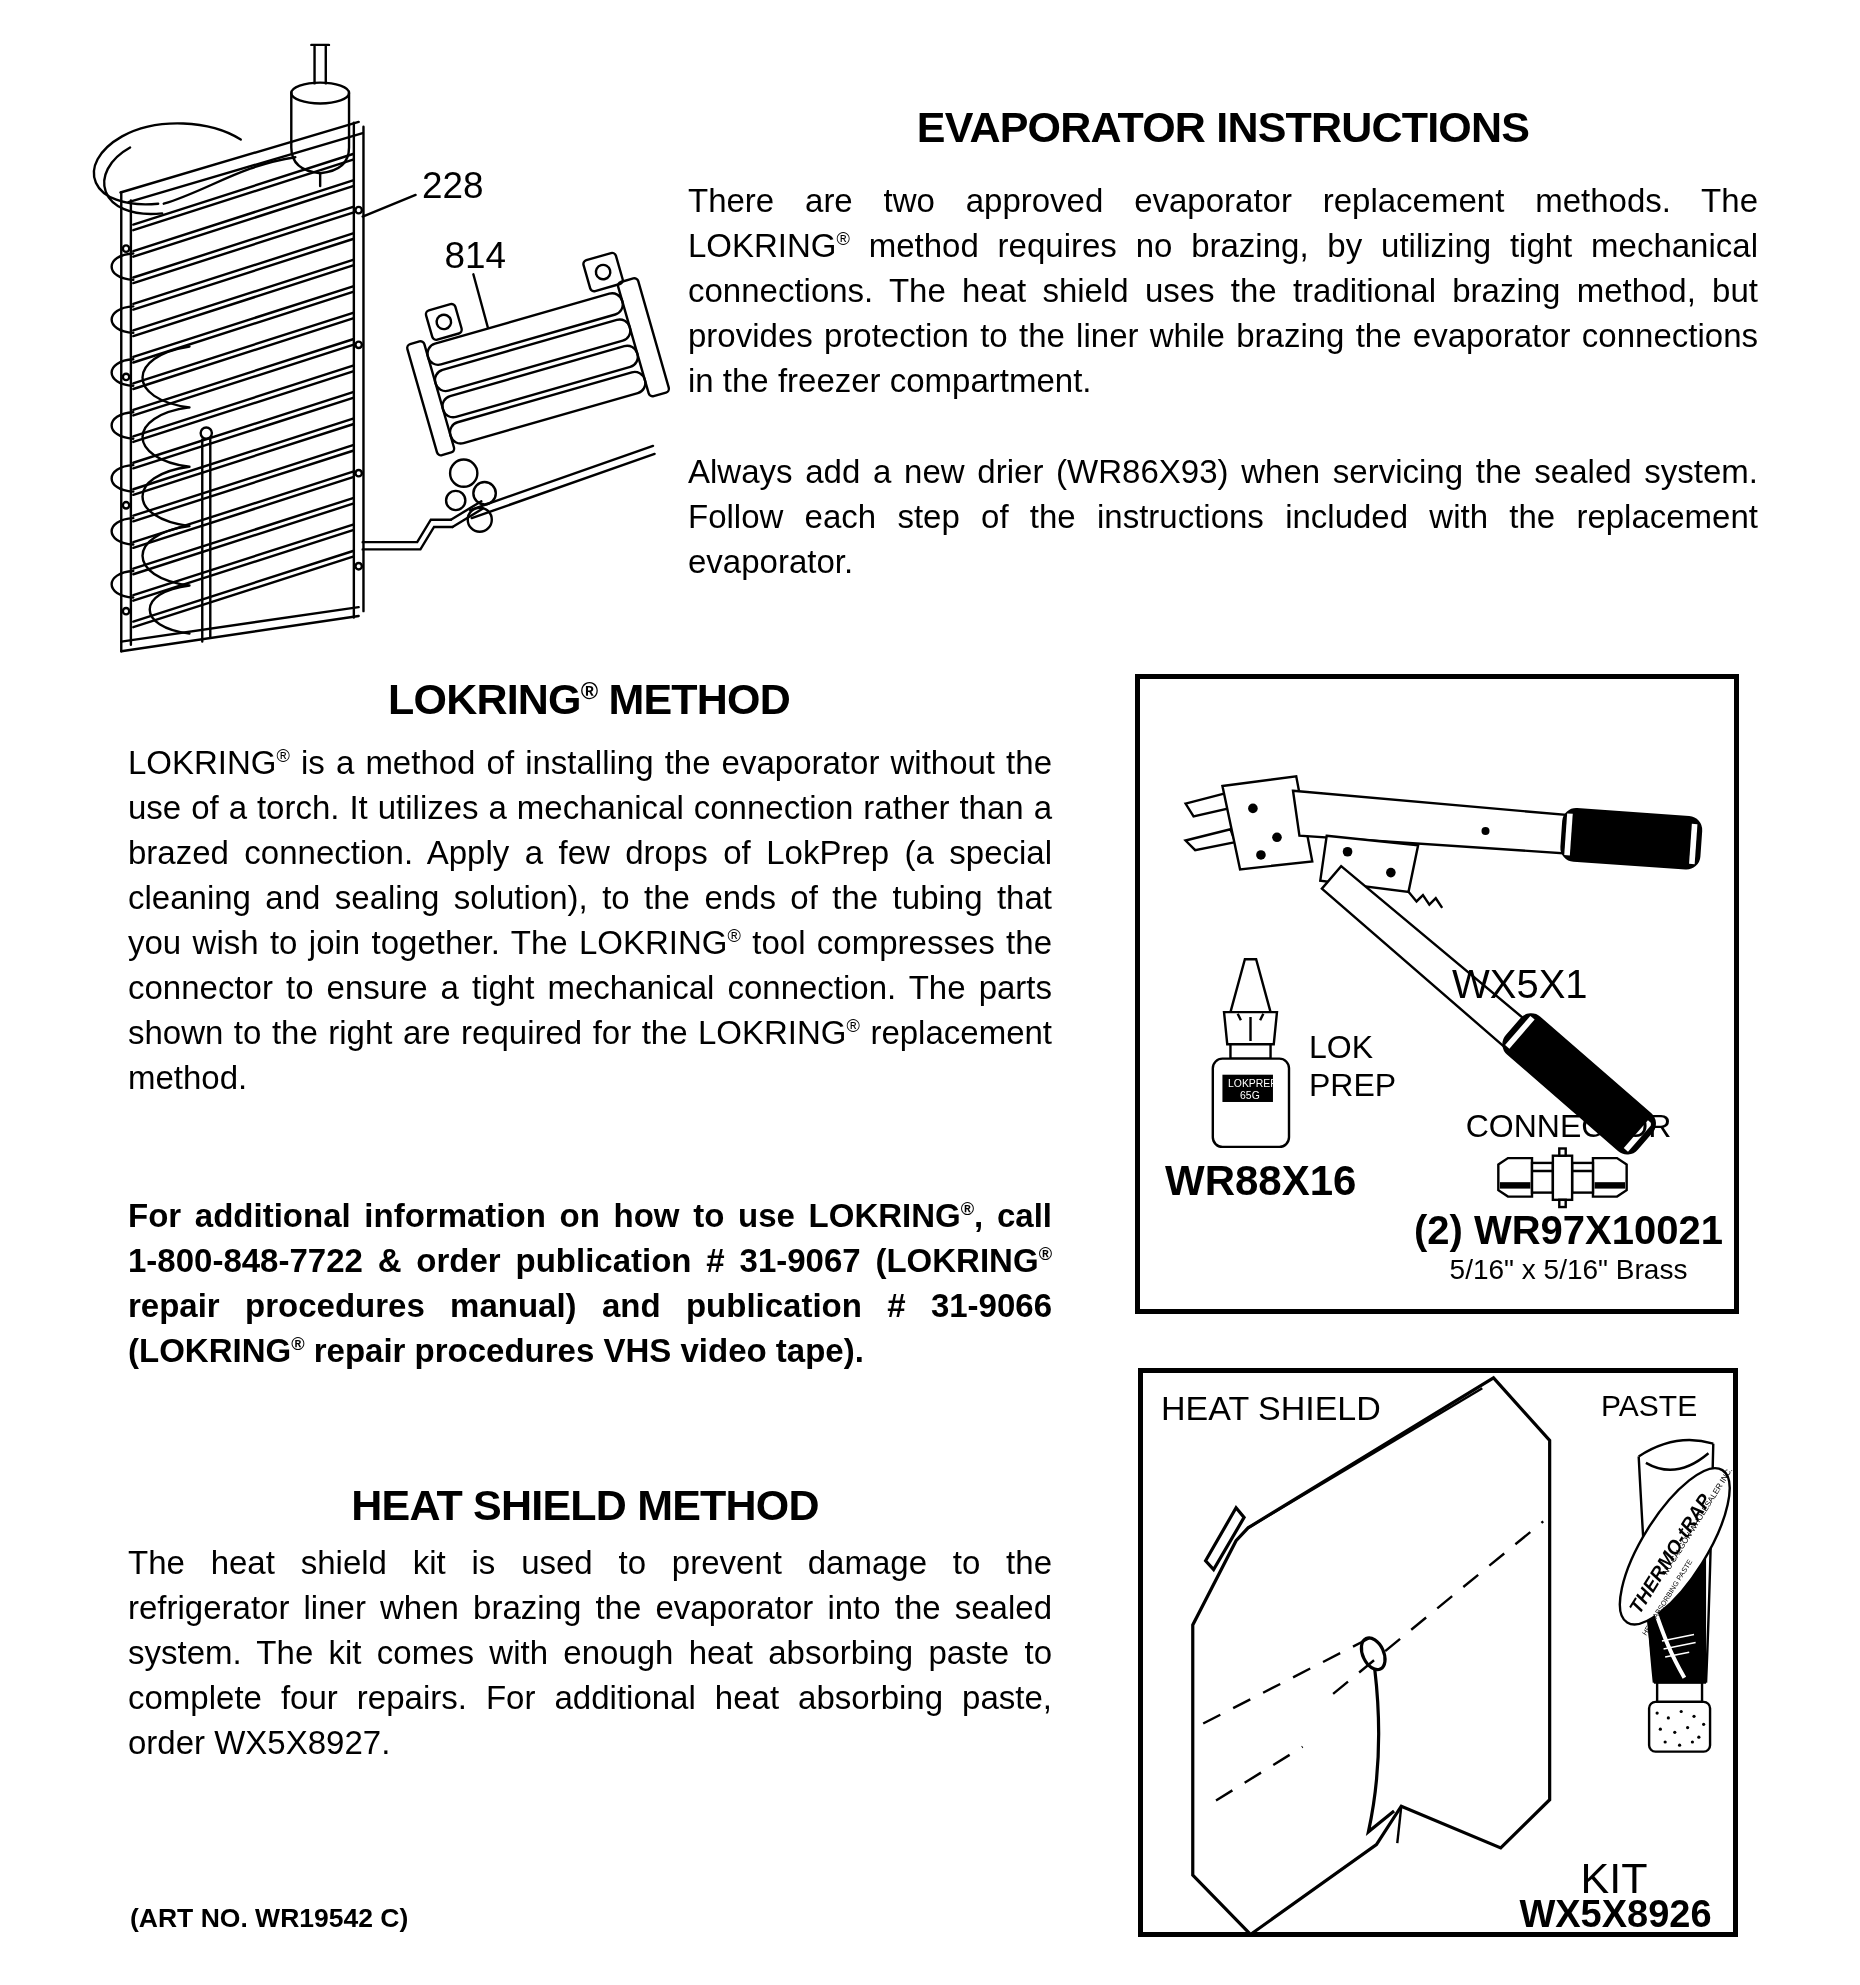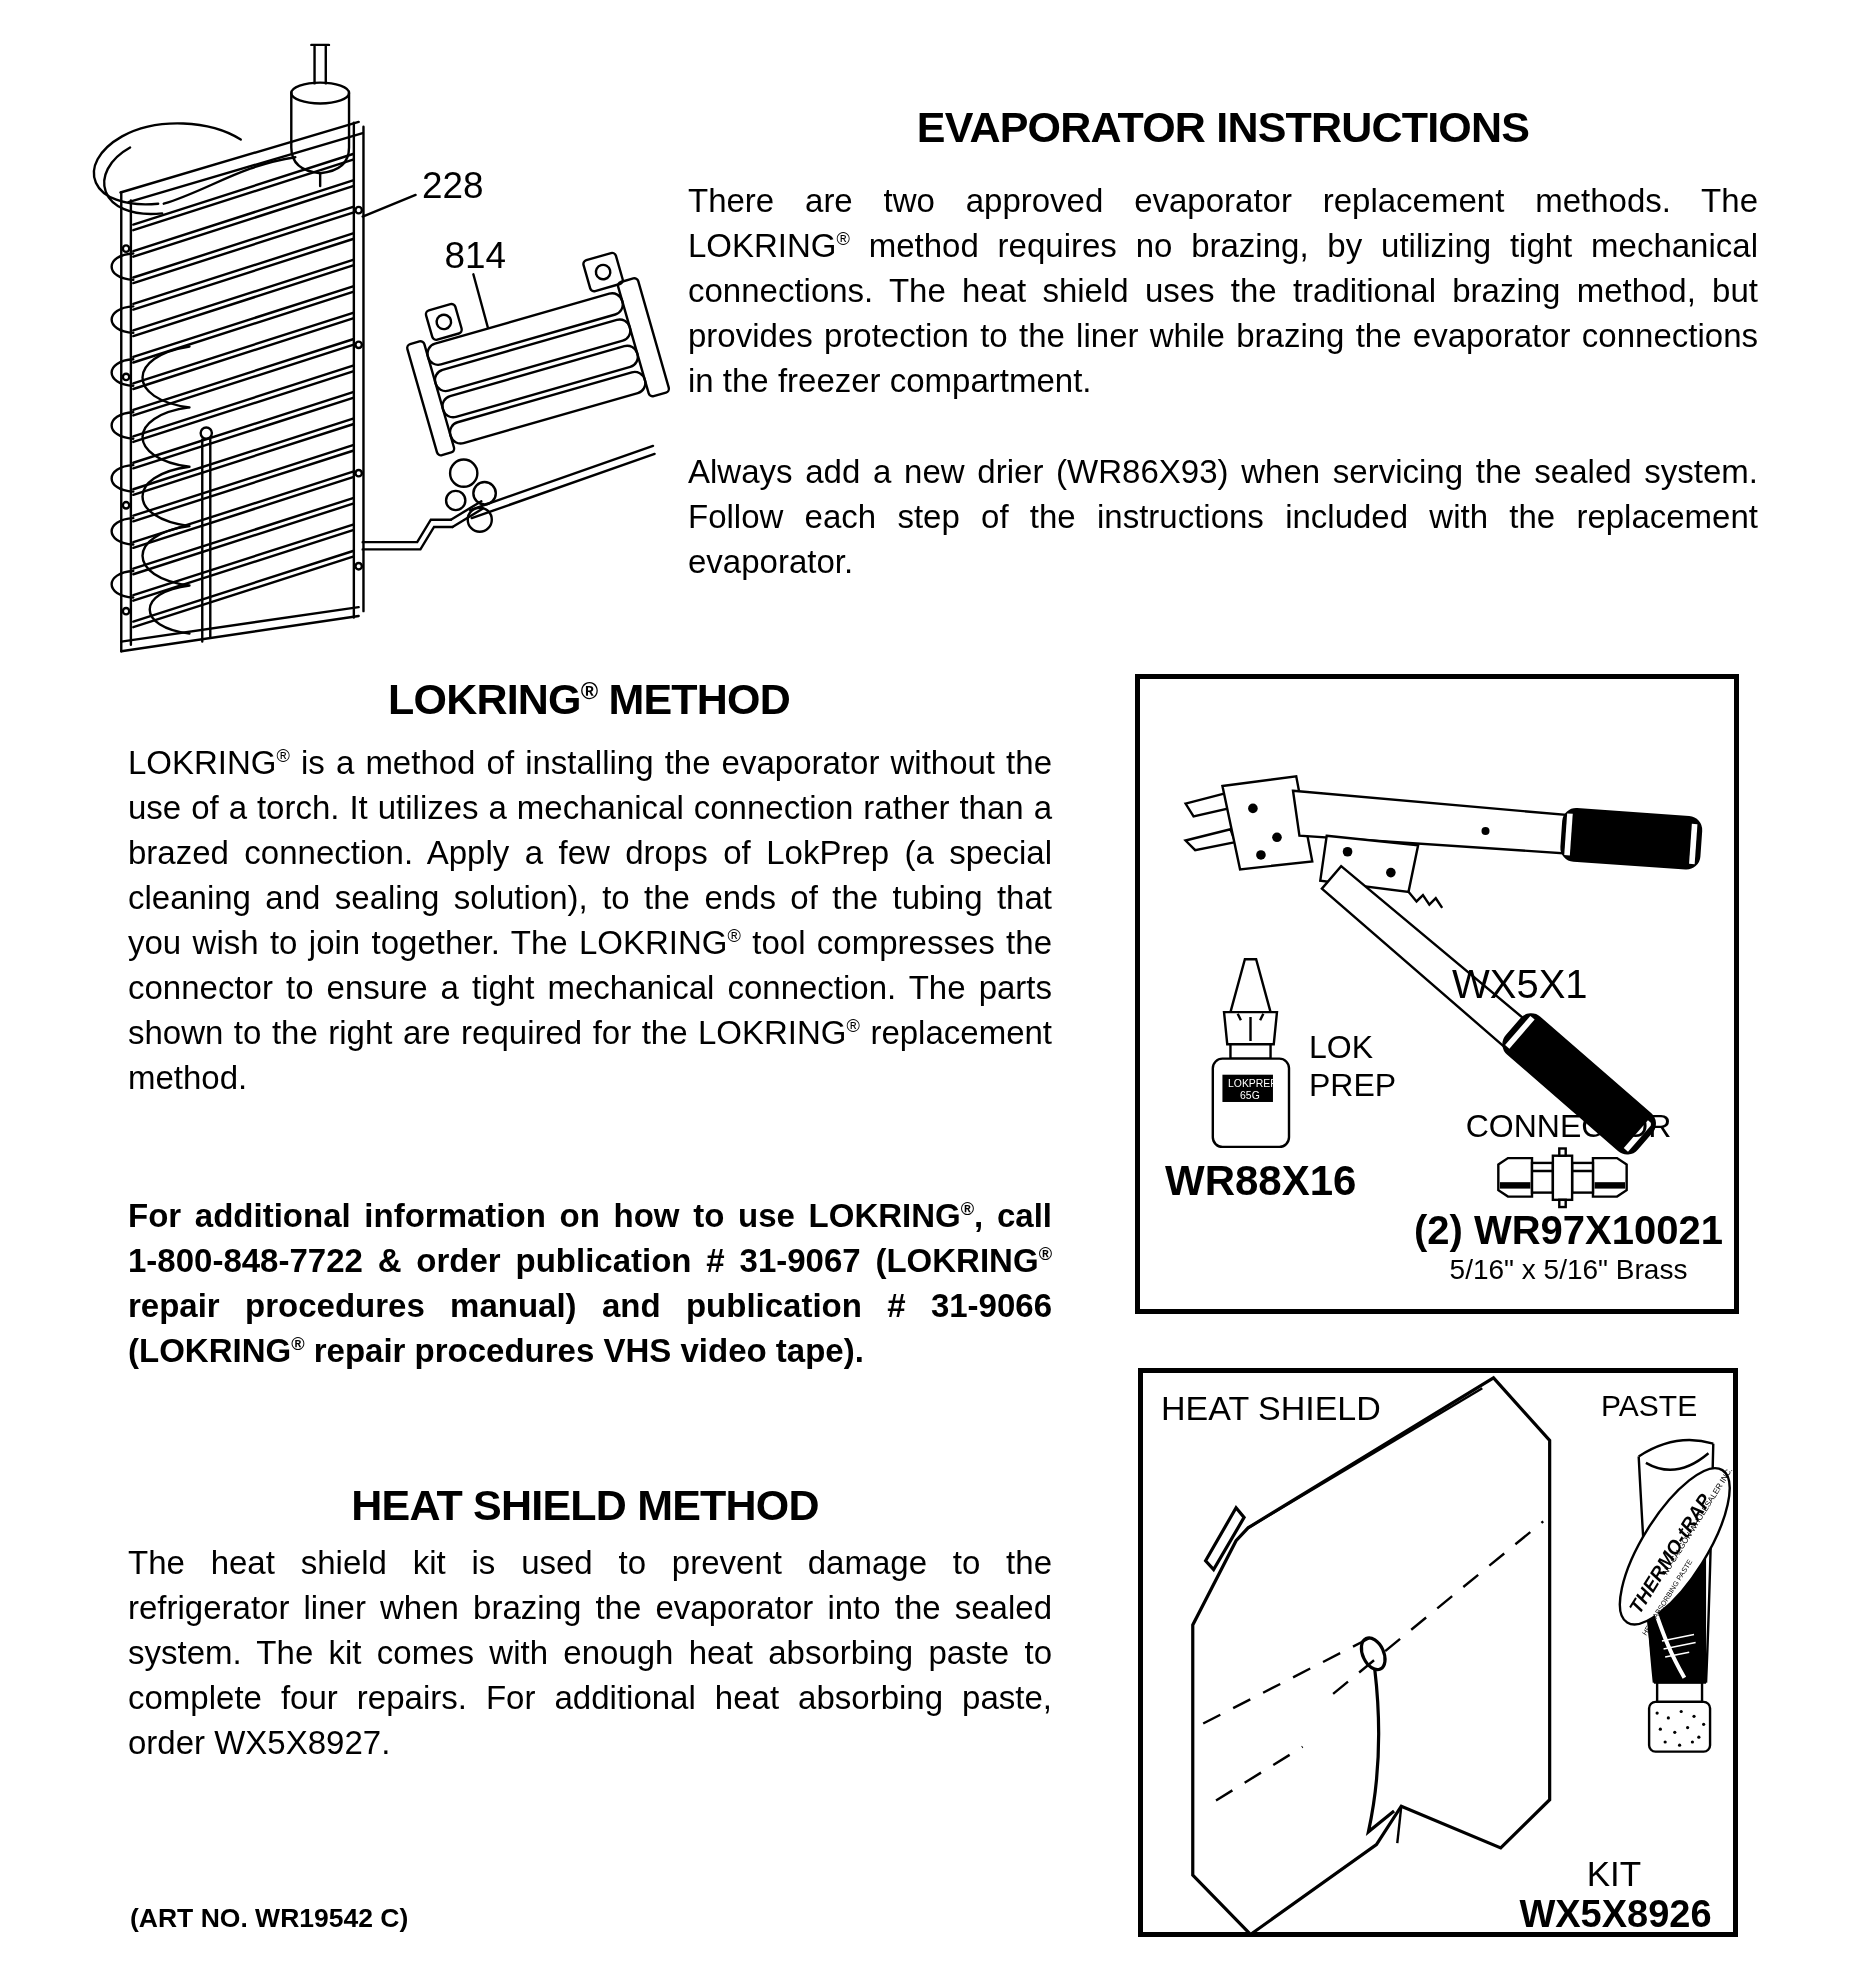--- a/index.html
+++ b/index.html
@@ -180,18 +180,18 @@
   <div class="txt lbl" style="left:1452px;top:962px;font-size:40px;font-weight:normal;">WX5X1</div>
   <div class="txt lbl" style="left:1309px;top:1028px;font-size:32px;line-height:38px;white-space:pre-line;">LOK
 PREP</div>
   <div class="txt lbl" style="left:1165px;top:1157px;font-size:42px;font-weight:bold;">WR88X16</div>
   <div class="txt lbl c" style="left:1416px;top:1108px;width:305px;font-size:32px;">CONNECTOR</div>
   <div class="txt lbl c" style="left:1368px;top:1208px;width:401px;font-size:40px;font-weight:bold;">(2) WR97X10021</div>
   <div class="txt lbl c" style="left:1408px;top:1254px;width:321px;font-size:28px;">5/16" x 5/16" Brass</div>
 
   <div class="txt lbl" style="left:1161px;top:1389px;font-size:34px;">HEAT SHIELD</div>
   <div class="txt lbl" style="left:1601px;top:1389px;font-size:30px;">PASTE</div>
-  <div class="txt lbl c" style="left:1540px;top:1854px;width:148px;font-size:35px;">KIT</div>
+  <div class="txt lbl c" style="left:1540px;top:1854px;width:148px;font-size:43px;">KIT</div>
   <div class="txt lbl c" style="left:1497px;top:1893px;width:237px;font-size:38px;font-weight:bold;">WX5X8926</div>
 
   <div class="txt lbl" style="left:130px;top:1903px;font-size:26.5px;font-weight:bold;">(ART NO. WR19542 C)</div>
 </div>
 
 
 </body></html>

